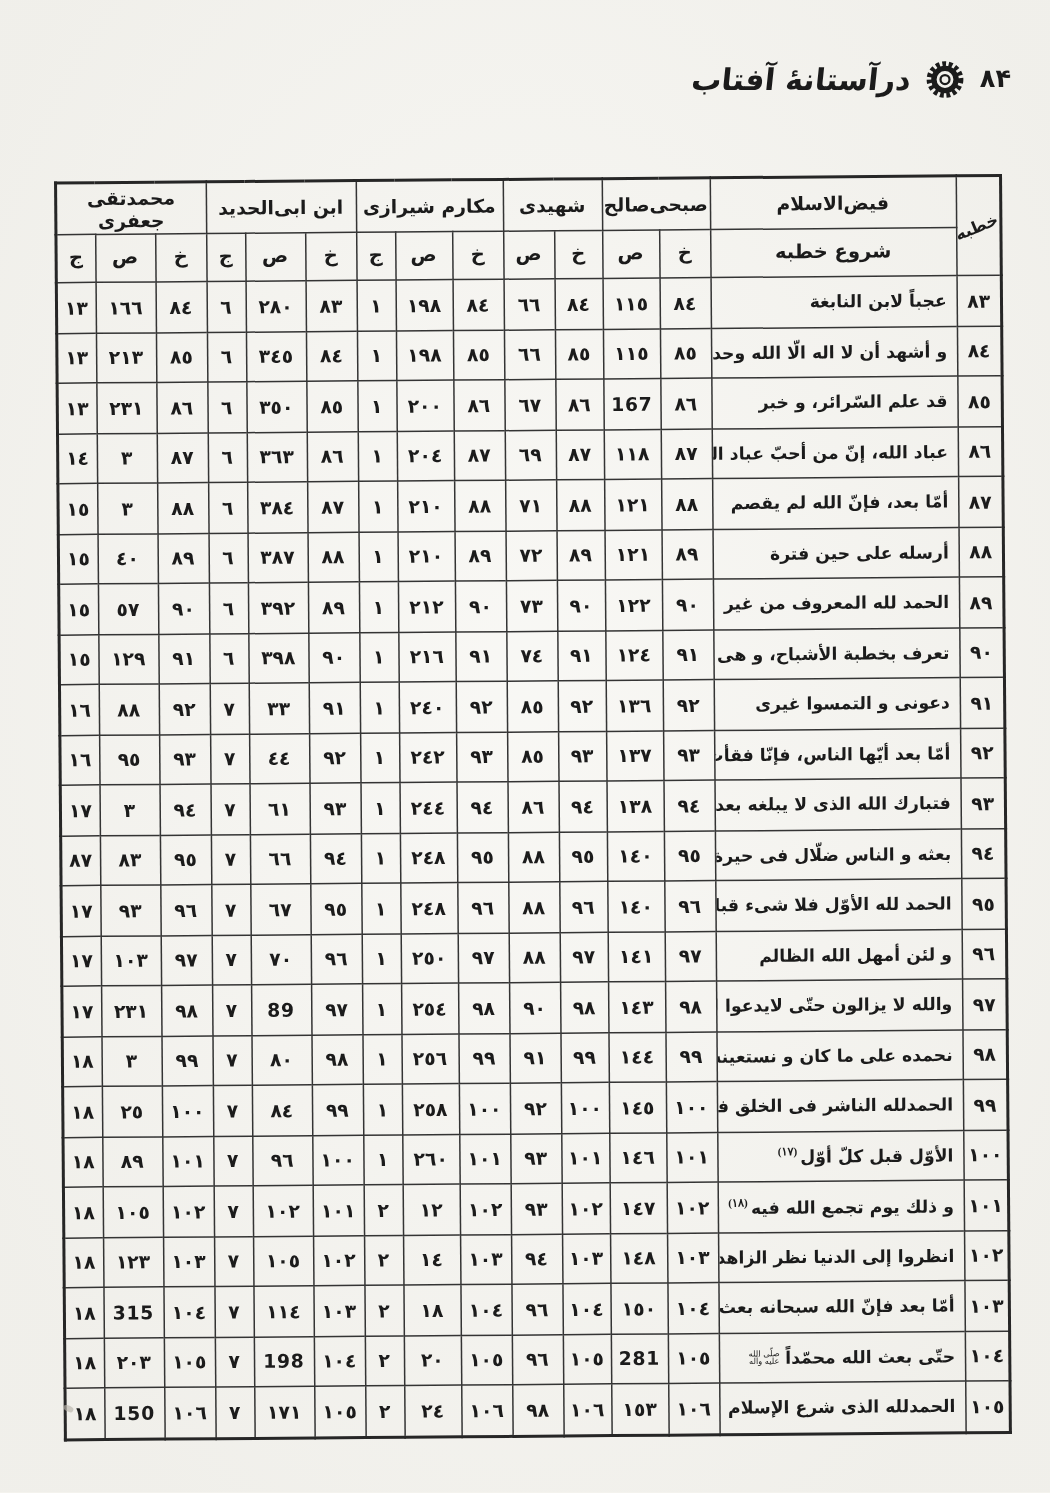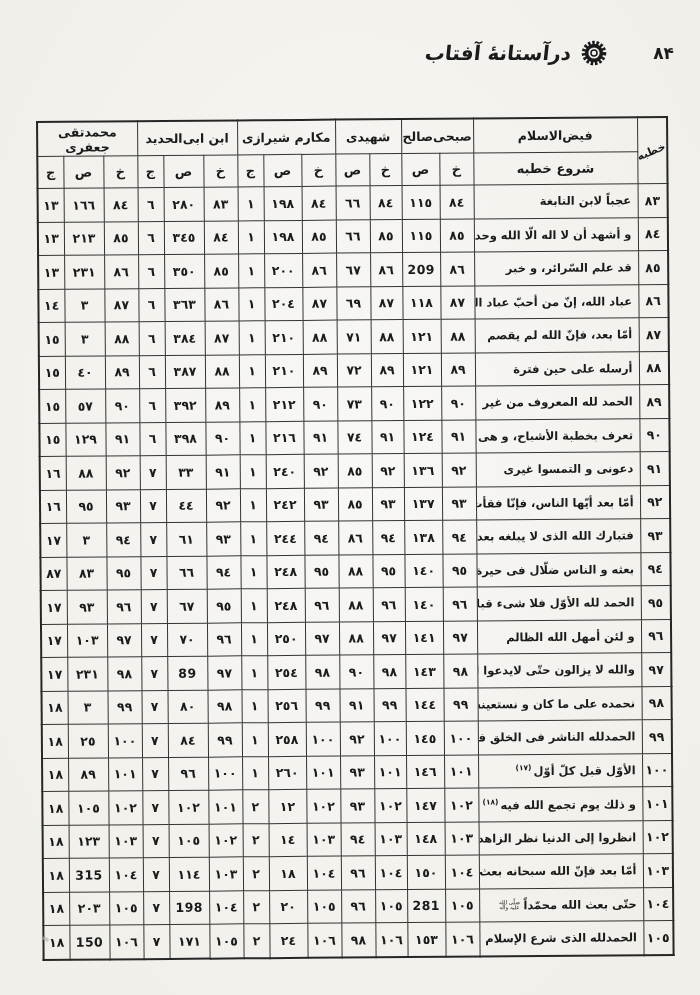--- a/index.html
+++ b/index.html
@@ -11,21 +11,21 @@
     -webkit-font-smoothing:antialiased;
   }
   .paper-tone{position:absolute;inset:0;background:
     radial-gradient(ellipse at 50% 45%, rgba(255,255,255,.35), rgba(0,0,0,.02) 85%);
     pointer-events:none;}
   
   .page-header{
     position:absolute;top:40px;right:26px;
     display:flex;align-items:center;gap:10px;direction:rtl;
   }
-  .page-number{font-size:17px;font-weight:bold;letter-spacing:1px;margin-left:36px;}
+  .page-number{font-size:17px;font-weight:bold;letter-spacing:1px;}
   .ornament{display:inline-flex;align-items:center;}
   .book-title{
     font-size:20px;font-weight:bold;letter-spacing:-0.5px;
     transform:skewX(-6deg);
   }
   
   .tbl-wrap{position:absolute;top:116px;left:36px;width:632px;}
   table{
     width:630px;table-layout:fixed;border-collapse:collapse;
     transform:rotate(-0.45deg);transform-origin:top right;
@@ -40,21 +40,21 @@
     display:inline-block;font-size:11px;font-weight:bold;
     transform:rotate(-22deg);letter-spacing:-0.5px;
   }
   tbody td{height:32.5px;}
   td.c{text-align:center;font-size:12.5px;font-weight:bold;letter-spacing:0.5px;}
   td.txt{
     text-align:right;padding:0 6px 0 2px;
     font-size:11.5px;font-weight:bold;
     white-space:nowrap;overflow:hidden;
   }
-  .fn{font-size:7.5px;font-weight:bold;vertical-align:super;margin:0 2px;letter-spacing:0;}
+  .fn{font-size:7.5px;font-weight:bold;vertical-align:super;margin:0 2px;letter-spacing:0;font-family:Liberation Serif, serif;}
   .hon{
     display:inline-block;width:22px;margin-right:3px;
     font-size:5.5px;line-height:5px;font-weight:normal;
     white-space:normal;vertical-align:middle;text-align:center;
   }
   .smudge{
     position:absolute;left:42px;top:937px;width:7px;height:4px;
     background:#b9b3aa;border-radius:60% 40% 50% 50%;
     transform:rotate(28deg);opacity:.65;
   }
@@ -156,21 +156,21 @@
           <td class="c">٦</td>
           <td class="c">٨٥</td>
           <td class="c">٢١٣</td>
           <td class="c">١٣</td>
         </tr>
 
   <tr>
     <td class="c">٨٥</td>
     <td class="txt"><span>قد علم السّرائر، و خبر</span></td>
   <td class="c">٨٦</td>
-          <td class="c">209</td>
+          <td class="c">167</td>
           <td class="c">٨٦</td>
           <td class="c">٦٧</td>
           <td class="c">٨٦</td>
           <td class="c">٢٠٠</td>
           <td class="c">١</td>
           <td class="c">٨٥</td>
           <td class="c">٣٥٠</td>
           <td class="c">٦</td>
           <td class="c">٨٦</td>
           <td class="c">٢٣١</td>

